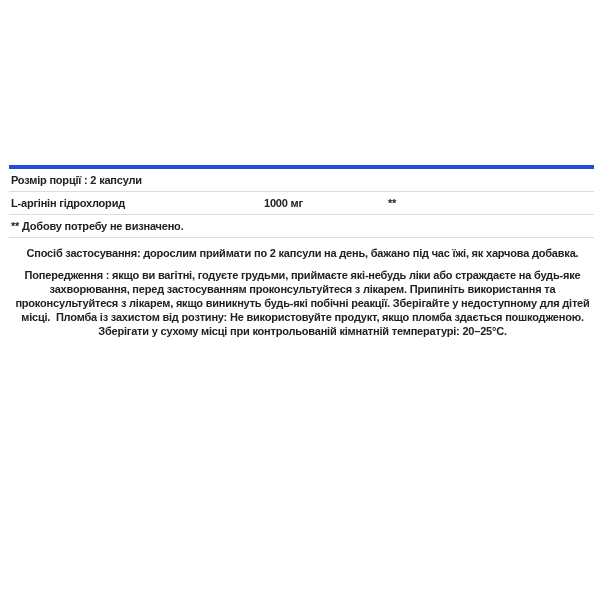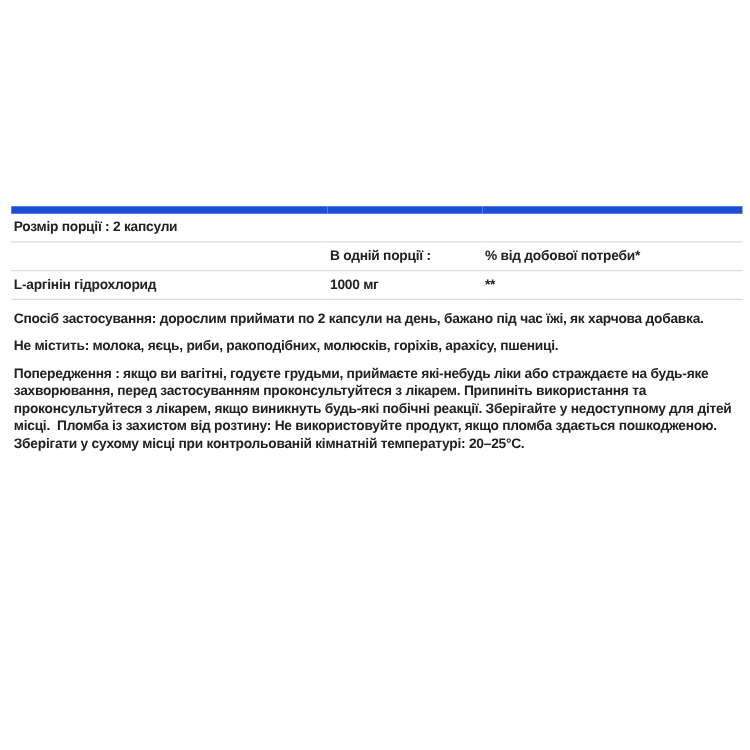--- a/index.html
+++ b/index.html
@@ -13,67 +13,64 @@
   }
   .label-panel {
     position: absolute;
     top: 165px;
     left: 9px;
     width: 585px;
   }
   table.facts-table {
     width: 100%;
     border-collapse: collapse;
-    border-top: 6px solid #1d4ed8;
+    border-top: 4px solid #1d4ed8;
   }
   table.facts-table td, table.facts-table th {
     border-bottom: 1px solid #dcdcdc;
     font-size: 11px;
     font-weight: bold;
     letter-spacing: -0.2px;
     text-align: left;
     color: #212121;
     padding: 5px 2px;
     vertical-align: middle;
     white-space: nowrap;
   }
   .col-name { width: 253px; }
   .col-amount { width: 124px; }
-  .paragraphs { margin-top: 8px; }
+  .paragraphs { margin-top: 8px; text-align: center; }
   .para {
     font-size: 11px;
     font-weight: bold;
     letter-spacing: -0.2px;
     line-height: 14px;
     margin: 0 0 8px 2px;
     white-space: pre-wrap;
   }
 </style>
 </head>
 <body>
 
 <div class="label-panel">
 
   <table class="facts-table">
     <tbody>
       <tr>
         <td colspan="3">Розмір порції : 2 капсули</td>
       </tr>
       <tr>
-        <td class="col-name"></td>
-        <td class="col-amount">В одній порції :</td>
-        <td>% від добової потреби*</td>
-      </tr>
-      <tr>
         <td class="col-name">L-аргінін гідрохлорид</td>
         <td class="col-amount">1000 мг</td>
         <td>**</td>
+      </tr>
+      <tr>
+        <td colspan="3">** Добову потребу не визначено.</td>
       </tr>
     </tbody>
   </table>
 
   <div class="paragraphs">
     <p class="para">Спосіб застосування: дорослим приймати по 2 капсули на день, бажано під час їжі, як харчова добавка.</p>
-    <p class="para">Не містить: молока, яєць, риби, ракоподібних, молюсків, горіхів, арахісу, пшениці.</p>
     <p class="para">Попередження : якщо ви вагітні, годуєте грудьми, приймаєте які-небудь ліки або страждаєте на будь-яке захворювання, перед застосуванням проконсультуйтеся з лікарем. Припиніть використання та проконсультуйтеся з лікарем, якщо виникнуть будь-які побічні реакції. Зберігайте у недоступному для дітей місці.  Пломба із захистом від розтину: Не використовуйте продукт, якщо пломба здається пошкодженою. Зберігати у сухому місці при контрольованій кімнатній температурі: 20–25°C.</p>
   </div>
 
 </div>
 
 </body></html>

